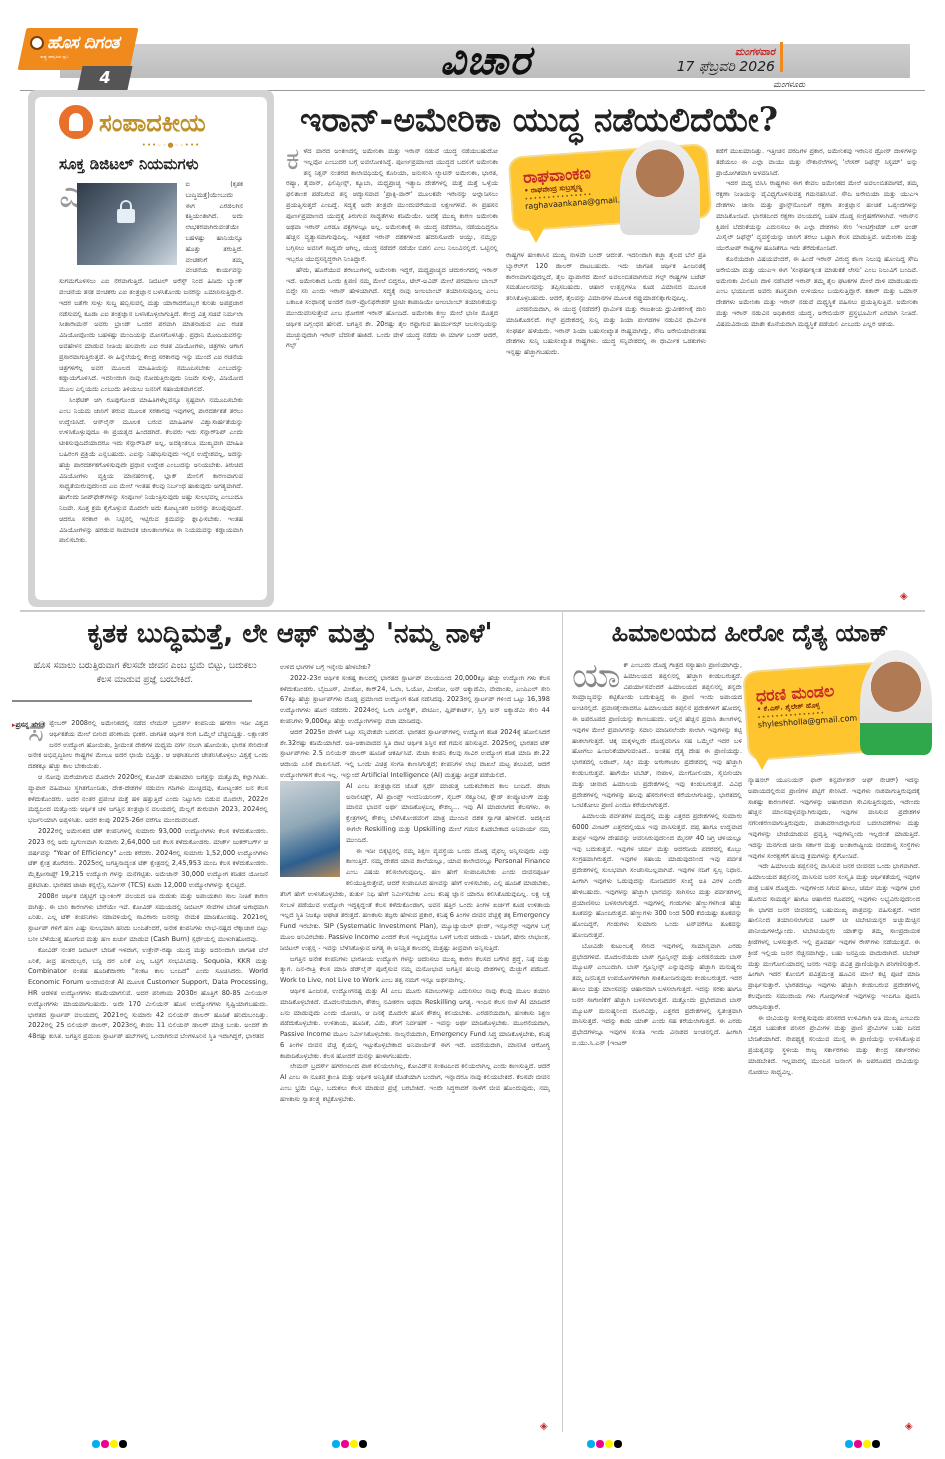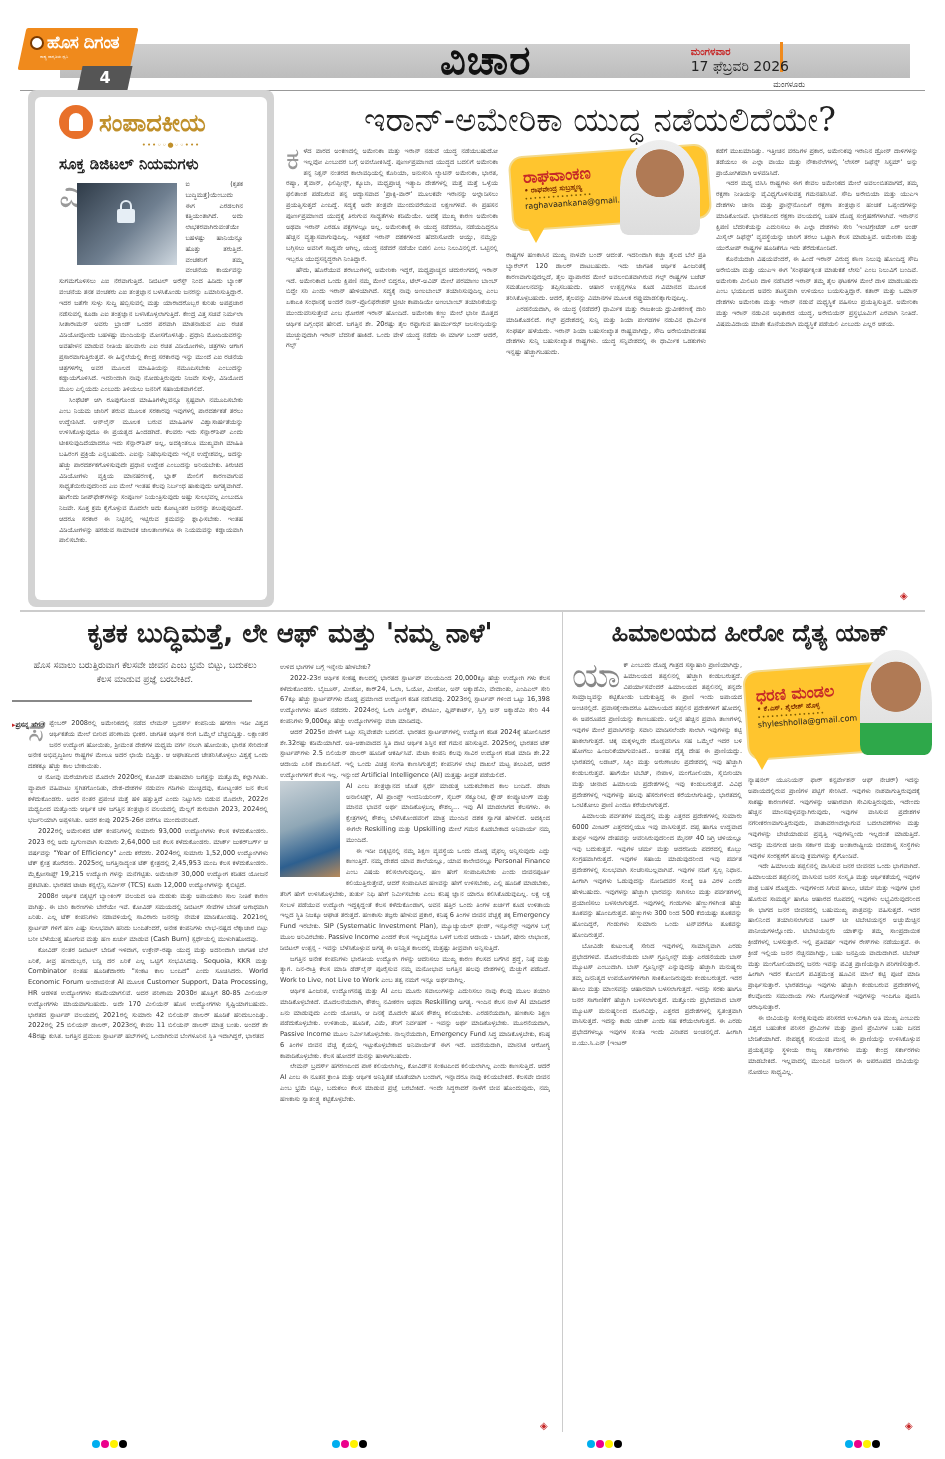--- a/index.html
+++ b/index.html
@@ -1,28 +1,28 @@
 <!DOCTYPE html>
 <html><head>
 <meta charset="utf-8">
 <style>
   * { box-sizing: border-box; margin: 0; padding: 0; }
   body { width: 945px; height: 1459px; background: #fff; font-family: "DejaVu Sans", sans-serif; color: #222; position: relative; overflow: hidden; }
 
   
-  .masthead { position: absolute; left: 0; top: 28px; width: 835px; height: 62px; }
+  .masthead { position: absolute; left: 0; top: 28px; width: 835px; height: 62px; font-style: italic; }
   .mast-bar { position: absolute; left: 60px; top: 16px; width: 850px; height: 34px; background: linear-gradient(#cfcfcf,#bdbdbd); }
   .logo-box { position: absolute; left: 22px; top: 0; width: 112px; height: 42px; background: #f08a1c; transform: skewX(-12deg); border-radius: 2px; }
   .logo-text { position: absolute; left: 30px; top: 4px; width: 104px; color: #fff; font-weight: bold; font-size: 17px; font-family: "DejaVu Sans", sans-serif; white-space: nowrap; letter-spacing: -0.5px; }
   .logo-emblem { display: inline-block; width: 14px; height: 14px; border-radius: 50%; background: #fff; margin-right: 3px; vertical-align: -2px; border: 2px solid #7a3a00; }
   .logo-tag { position: absolute; left: 40px; top: 26px; font-size: 4px; color: #fff; white-space: nowrap; }
   .page-num-box { position: absolute; left: 80px; top: 38px; width: 50px; height: 24px; background: #555; transform: skewX(-12deg); }
   .page-num { position: absolute; left: 80px; top: 38px; width: 50px; height: 24px; color: #fff; font-weight: bold; font-size: 16px; text-align: center; line-height: 24px; }
   .section-title { position: absolute; left: 440px; top: 8px; font-size: 40px; font-weight: 900; color: #111; font-family: "DejaVu Serif", serif; letter-spacing: 1px; }
-  .date-block { position: absolute; right: 46px; top: 18px; line-height: 1.15; margin-left: 35px; }
+  .date-block { position: absolute; right: 60px; top: 18px; text-align: right; line-height: 1.15; margin-left: 35px; }
   .day { color: #c62828; font-size: 10px; font-weight: bold; }
   .date { font-size: 14px; color: #222; }
   .city { position: absolute; right: 30px; top: 52px; font-size: 8px; }
   .date-bar { position: absolute; right: 52px; top: 14px; width: 3px; height: 30px; background: #f08a1c; }
   .mast-line { position: absolute; left: 20px; top: 90px; width: 905px; height: 1px; background: #999; }
 
   
   .edit-box { position: absolute; left: 28px; top: 90px; width: 246px; height: 517px; background: #d3d3d3; border-radius: 8px; padding: 7px; }
   .edit-inner { background: #fff; width: 100%; height: 100%; border-radius: 6px; padding: 8px 24px; position: relative; overflow: hidden; }
   .edit-logo { display: flex; align-items: center; gap: 6px; }
@@ -31,21 +31,21 @@
   .edit-heading { color: #c0902b; font-size: 24px; font-weight: bold; font-family: "DejaVu Serif", serif; }
   .edit-orn { text-align: center; color: #c0902b; font-size: 7px; margin: 2px 0 6px 40px; letter-spacing: 1px; }
   .edit-title { font-size: 15px; font-weight: bold; margin-bottom: 6px; }
   .body-text { font-size: 6.6px; line-height: 10.8px; text-align: justify; color: #333; }
   .dropcap { float: left; font-size: 38px; line-height: 30px; color: #999; font-family: "DejaVu Serif", serif; margin-right: 4px; }
   .edit-img { float: left; width: 100px; height: 82px; margin: 4px 8px 4px -10px; background: linear-gradient(135deg,#2f3b48,#6f7f90 55%,#cfd8e0); position: relative; }
   .lock { position: absolute; left: 40px; top: 26px; width: 18px; height: 14px; background: #e6eef5; border-radius: 2px; }
   .lock::before { content: ""; position: absolute; left: 3px; top: -9px; width: 8px; height: 9px; border: 2px solid #e6eef5; border-bottom: none; border-radius: 6px 6px 0 0; }
 
   
-  .headline-top { position: absolute; left: 300px; top: 100px; width: 600px; font-size: 33px; font-weight: normal; font-family: "DejaVu Serif", serif; white-space: nowrap; text-align: center; }
+  .headline-top { position: absolute; left: 300px; top: 100px; width: 600px; font-size: 33px; font-weight: bold; font-family: "DejaVu Serif", serif; white-space: nowrap; }
   .col { position: absolute; }
   .col .body-text { font-size: 6.6px; }
   .author-card { position: absolute; background: #ffc52e; border-radius: 14px; border: 2px solid #f3d98b; transform: rotate(-4deg); }
   .author-name { color: #c62828; font-weight: bold; font-size: 16px; }
   .author-sub { color: #7a2b00; font-size: 7px; font-weight: bold; }
   .author-dots { color: #7a5a00; font-size: 6px; letter-spacing: 1px; }
   .author-mail { color: #222; font-size: 8px; }
   .photo { position: absolute; border-radius: 50% 50% 10% 10%; background: radial-gradient(circle at 50% 35%, #b07a55 0 32%, transparent 33%), linear-gradient(#eee,#ddd); }
   .pointer { position: absolute; width: 0; height: 0; border-left: 10px solid transparent; border-right: 10px solid transparent; border-top: 18px solid #ffc52e; }
   .end-mark { color: #c62828; font-size: 10px; text-align: right; }

